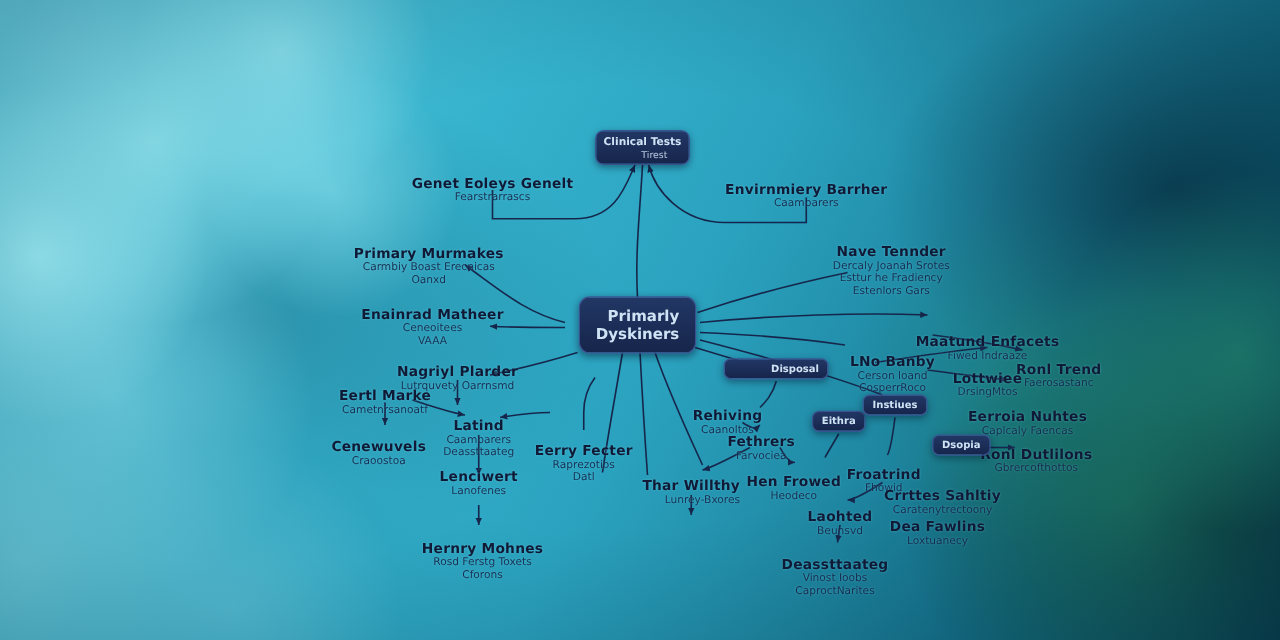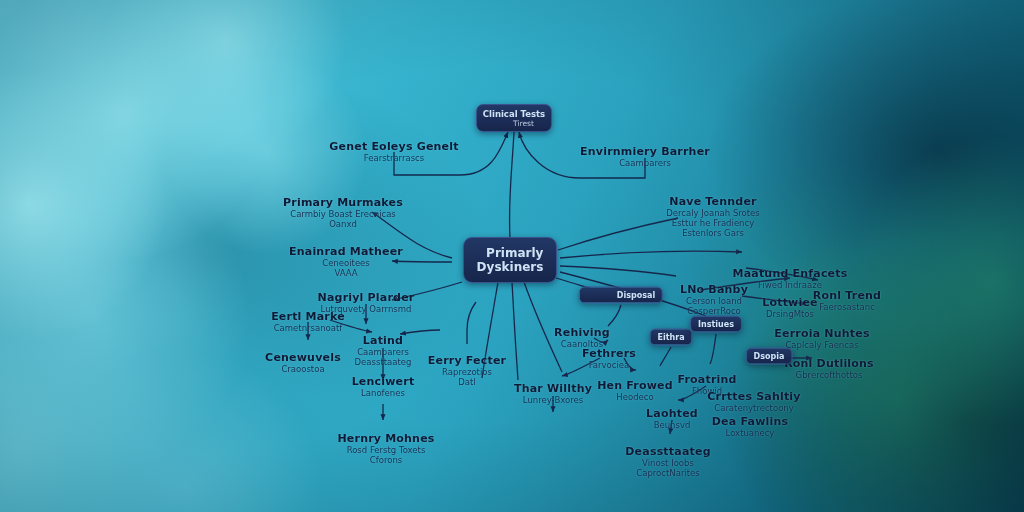--- a/index.html
+++ b/index.html
@@ -201,21 +201,21 @@
         <div class="s">Datl</div>
       </div>
       <div class="lbl" style="left: 609px; top: 348px;">
         <div class="t">Fethrers</div>
         <div class="s">Farvociea</div>
       </div>
       <div class="lbl" style="left: 829px; top: 358px;">
         <div class="t">Ronl Dutlilons</div>
         <div class="s">Gbrercofthottos</div>
       </div>
-      <div class="lbl" style="left: 553px; top: 383px;">
+      <div class="lbl" style="left: 553px; top: 383px; text-align: right;">
         <div class="t">Thar Willthy</div>
         <div class="s">Lunrey-Bxores</div>
       </div>
       <div class="lbl" style="left: 635px; top: 380px;">
         <div class="t">Hen Frowed</div>
         <div class="s">Heodeco</div>
       </div>
       <div class="lbl" style="left: 707px; top: 374px;">
         <div class="t">Froatrind</div>
         <div class="s">Fhowid</div>

